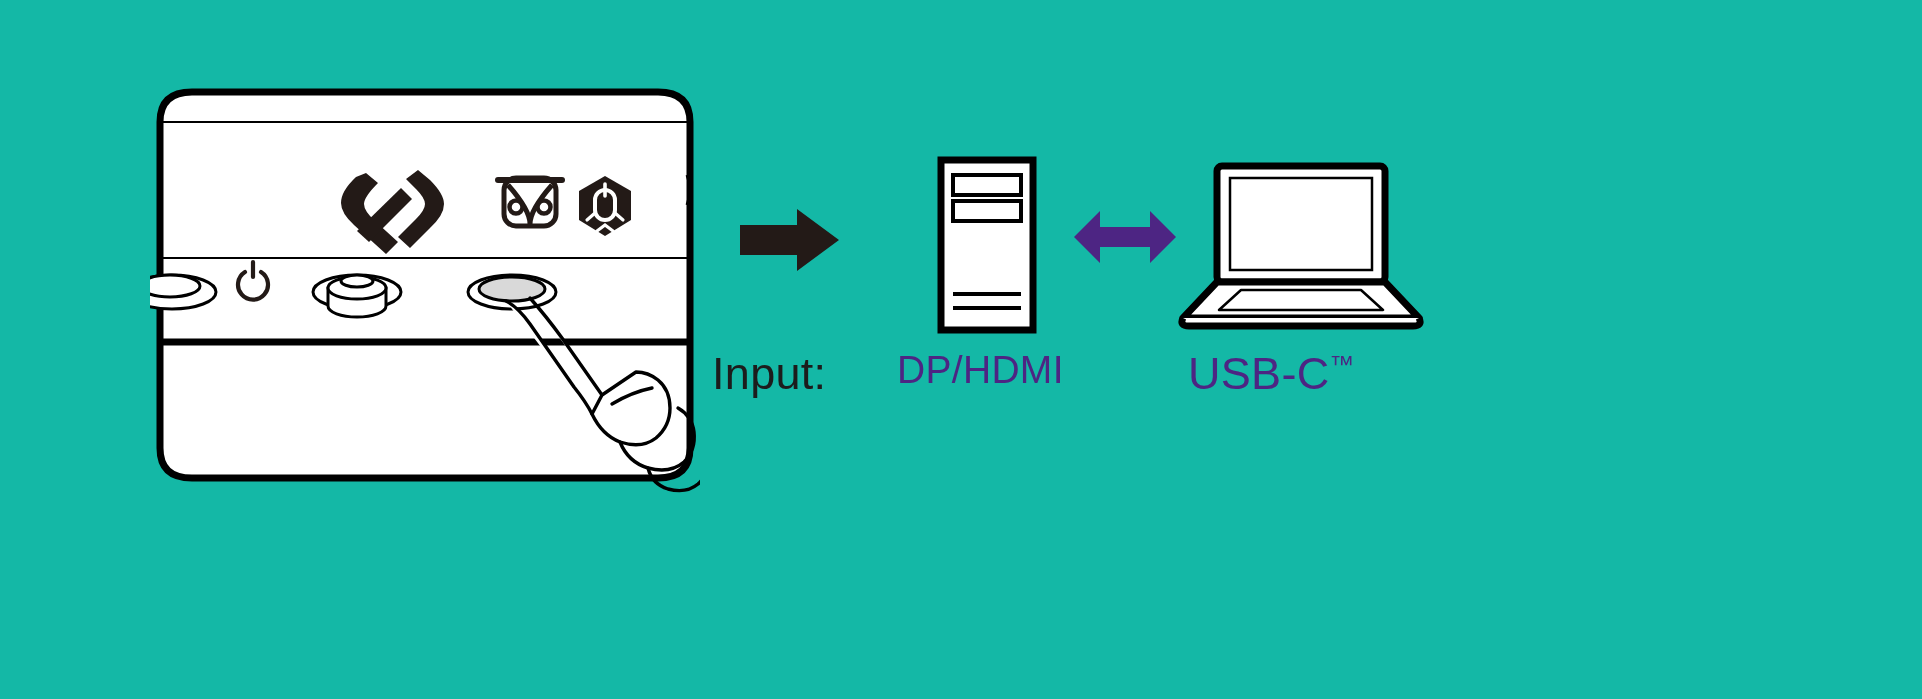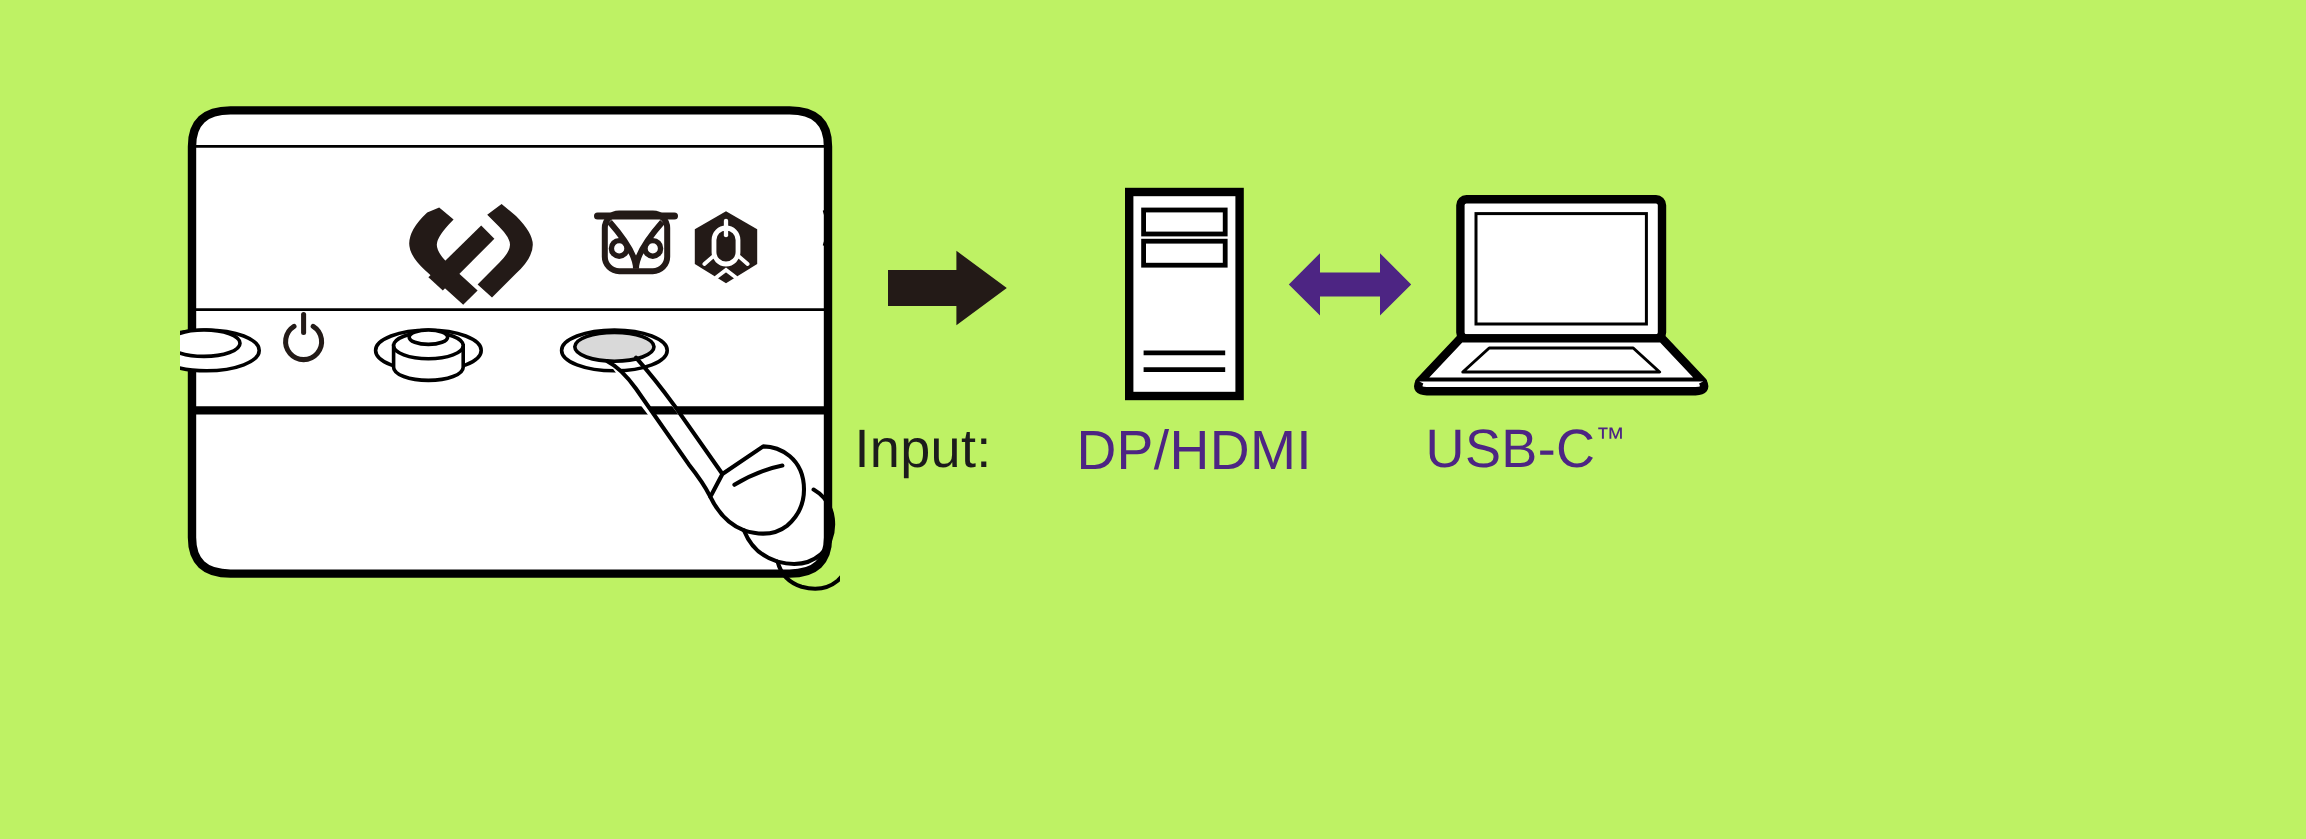--- a/index.html
+++ b/index.html
@@ -11,21 +11,21 @@
     width: 1922px;
     height: 699px;
     font-family: "Liberation Sans", sans-serif;
     overflow: hidden;
     position: relative;
   }
   #stage {
     position: relative;
     width: 1922px;
     height: 699px;
-    background: #bef264;
+    background: #14b8a6;
   }
   .abs { position: absolute; }
 
   
   #monitor-illustration {
     left: 150px;
     top: 70px;
     width: 550px;
     height: 430px;
   }
@@ -71,21 +71,21 @@
   }
   #label-input {
     left: 712px;
     top: 348px;
     font-size: 45px;
     color: #1c1c1c;
   }
   #label-dp-hdmi {
     left: 897px;
     top: 348px;
-    font-size: 46px;
+    font-size: 39px;
     color: #4d2583;
   }
   #label-usb-c {
     left: 1188px;
     top: 348px;
     font-size: 45px;
     color: #4d2583;
   }
   .label sup {
     font-size: 0.55em;

